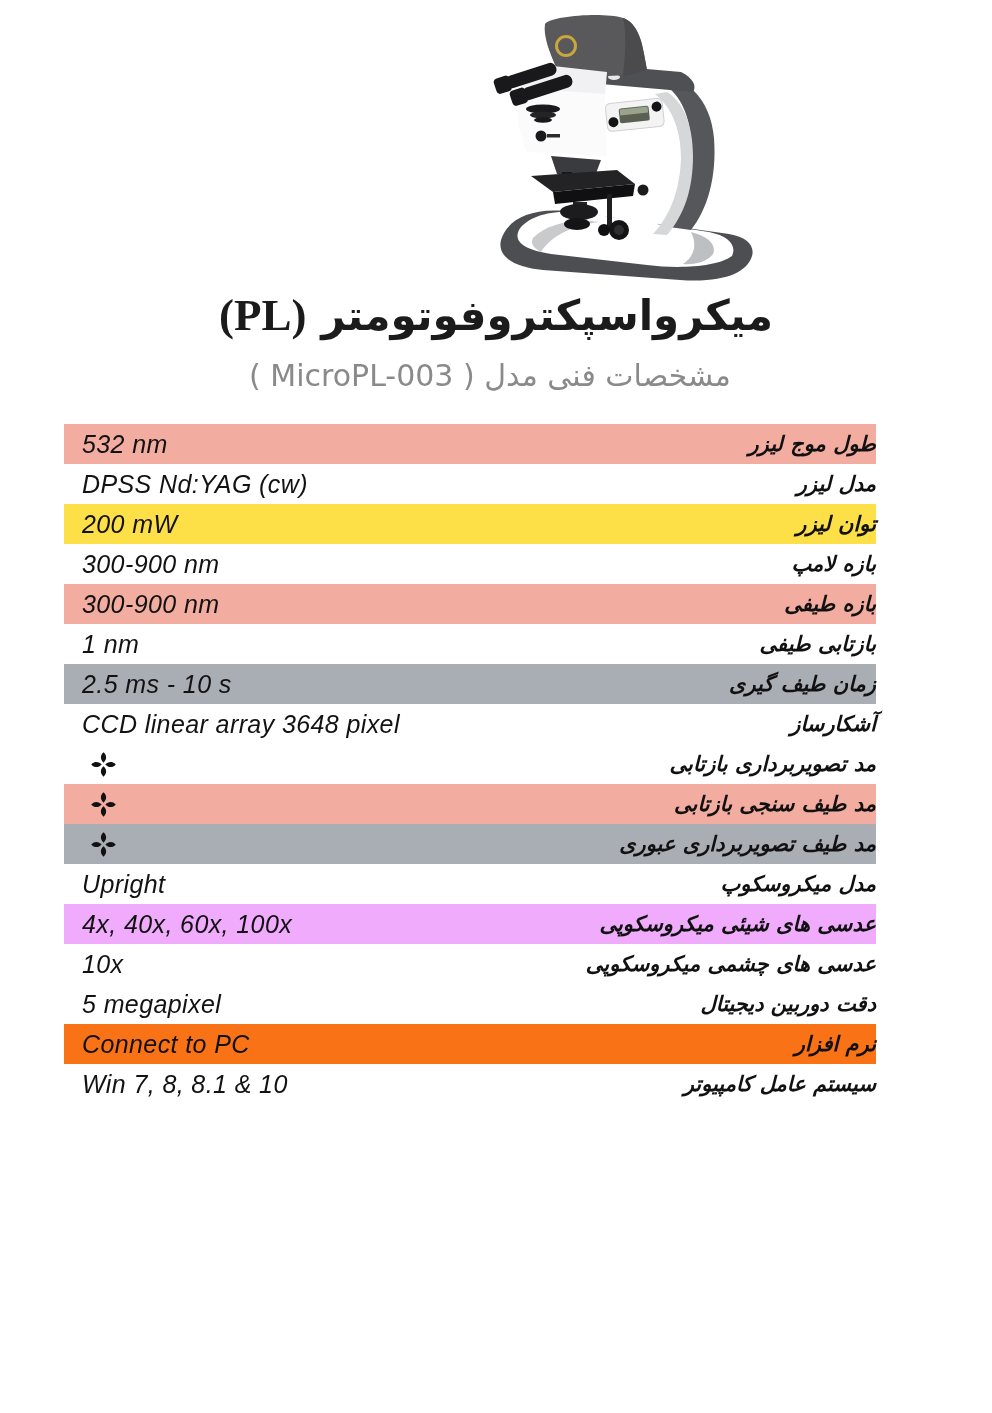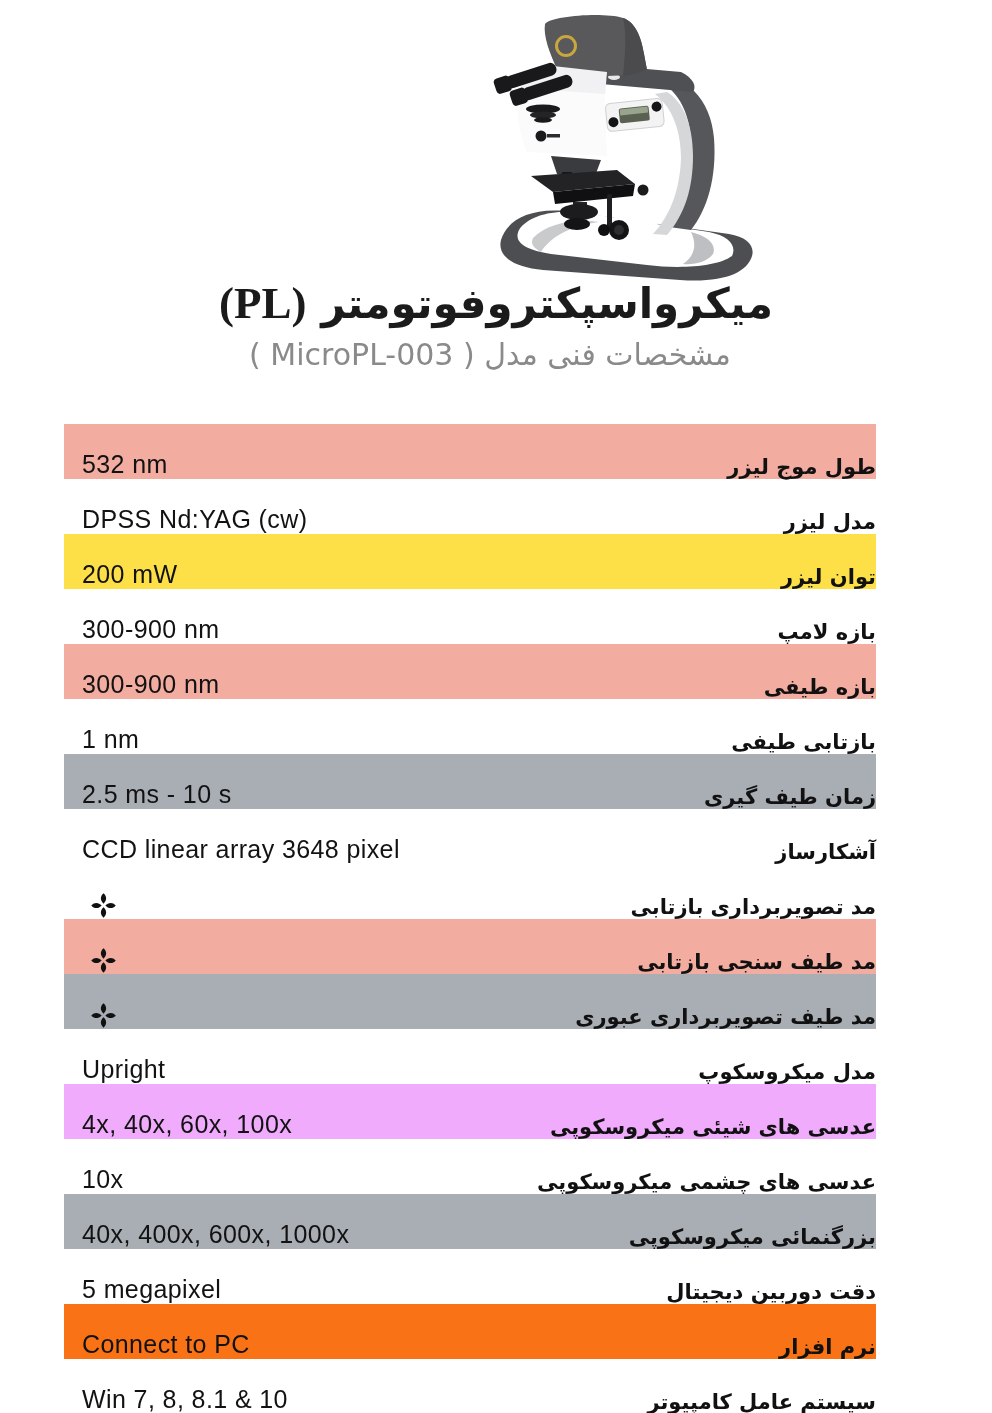--- a/index.html
+++ b/index.html
@@ -14,37 +14,37 @@
   
   .hero{
     position:absolute;left:455px;top:6px;width:330px;height:280px;
   }
   
   .titles{
     position:absolute;top:272px;left:0;width:100%;
     text-align:center;z-index:2;
   }
   .page-title{
-    margin:4px;font-size:42px;line-height:1.2;font-weight:700;color:#1b1b1b;
+    margin:16px;font-size:42px;line-height:1.2;font-weight:700;color:#1b1b1b;
     font-family:"DejaVu Sans",sans-serif;
   }
   .page-title .latin-serif{
     font-family:"Liberation Serif",serif;font-size:45px;font-weight:700;
   }
   .page-subtitle{
     margin:7px 12px 0 0;font-size:30px;line-height:1.2;font-weight:400;color:#8a8a8a;
     font-family:"DejaVu Sans",sans-serif;
   }
   
   .spec-table{
     position:absolute;top:424px;left:64px;width:812px;z-index:1;
   }
   .row{
-    display:flex;align-items:flex-end;justify-content:space-between;
-    height:55px;background:transparent;
+    display:flex;align-items:center;justify-content:space-between;
+    height:40px;background:transparent;font-style:italic;
   }
   .value-cell{
     display:flex;align-items:center;padding-left:18px;min-width:0;
   }
   .value{
     font-family:"Liberation Sans","DejaVu Sans",sans-serif;
     font-size:25px;color:#121212;letter-spacing:0.4px;white-space:nowrap;
   }
   .icon{display:none;margin-left:8px;}
   .label{
@@ -261,27 +261,20 @@
   </div>
 
   <div class="row">
     <div class="value-cell">
       <span class="value">10x</span>
 
     </div>
     <div class="label" dir="rtl">عدسی های چشمی میکروسکوپی</div>
   </div>
 
-  <div class="row" style="background: rgb(169, 173, 180);">
-    <div class="value-cell">
-      <span class="value">40x, 400x, 600x, 1000x</span>
-
-    </div>
-    <div class="label" dir="rtl">بزرگنمائی میکروسکوپی</div>
-  </div>
 
   <div class="row">
     <div class="value-cell">
       <span class="value">5 megapixel</span>
 
     </div>
     <div class="label" dir="rtl">دقت دوربین دیجیتال</div>
   </div>
 
   <div class="row" style="background: #f97316;">

